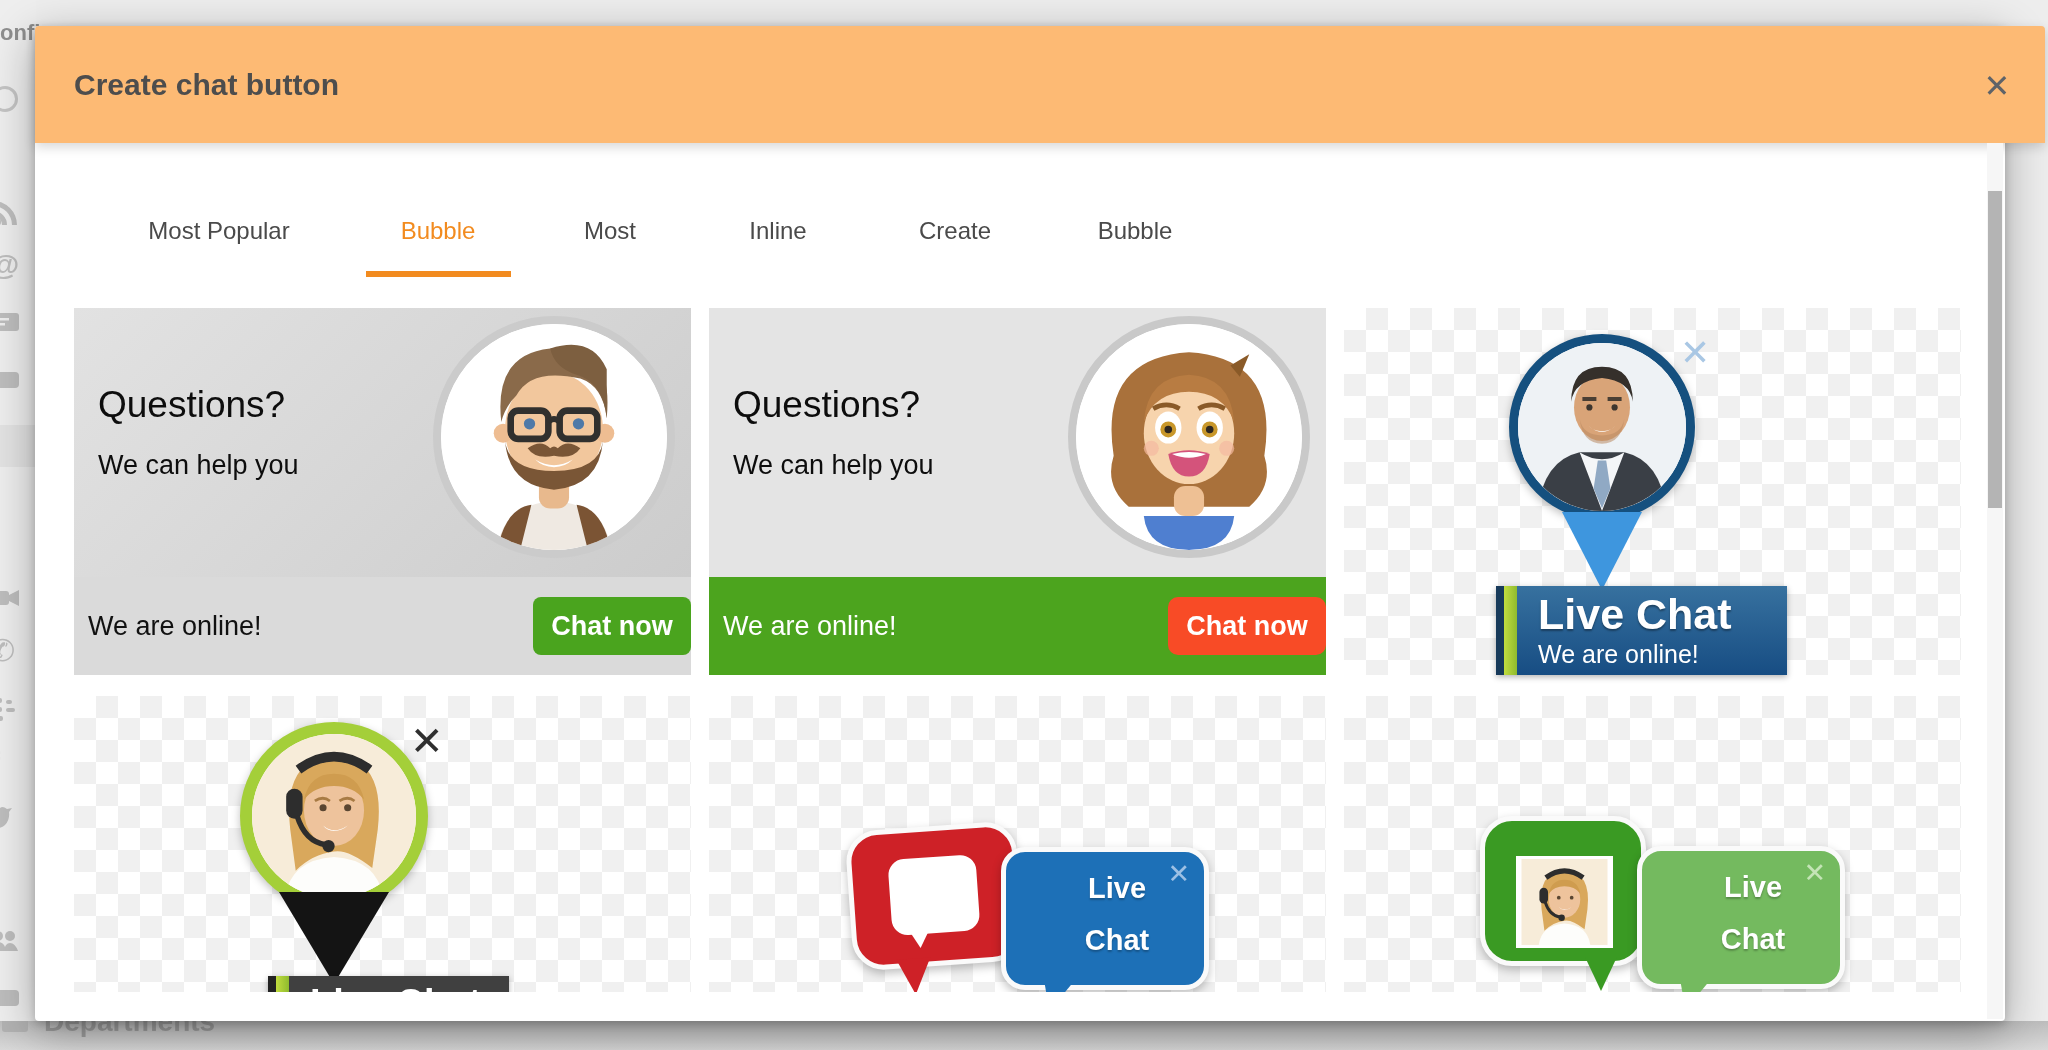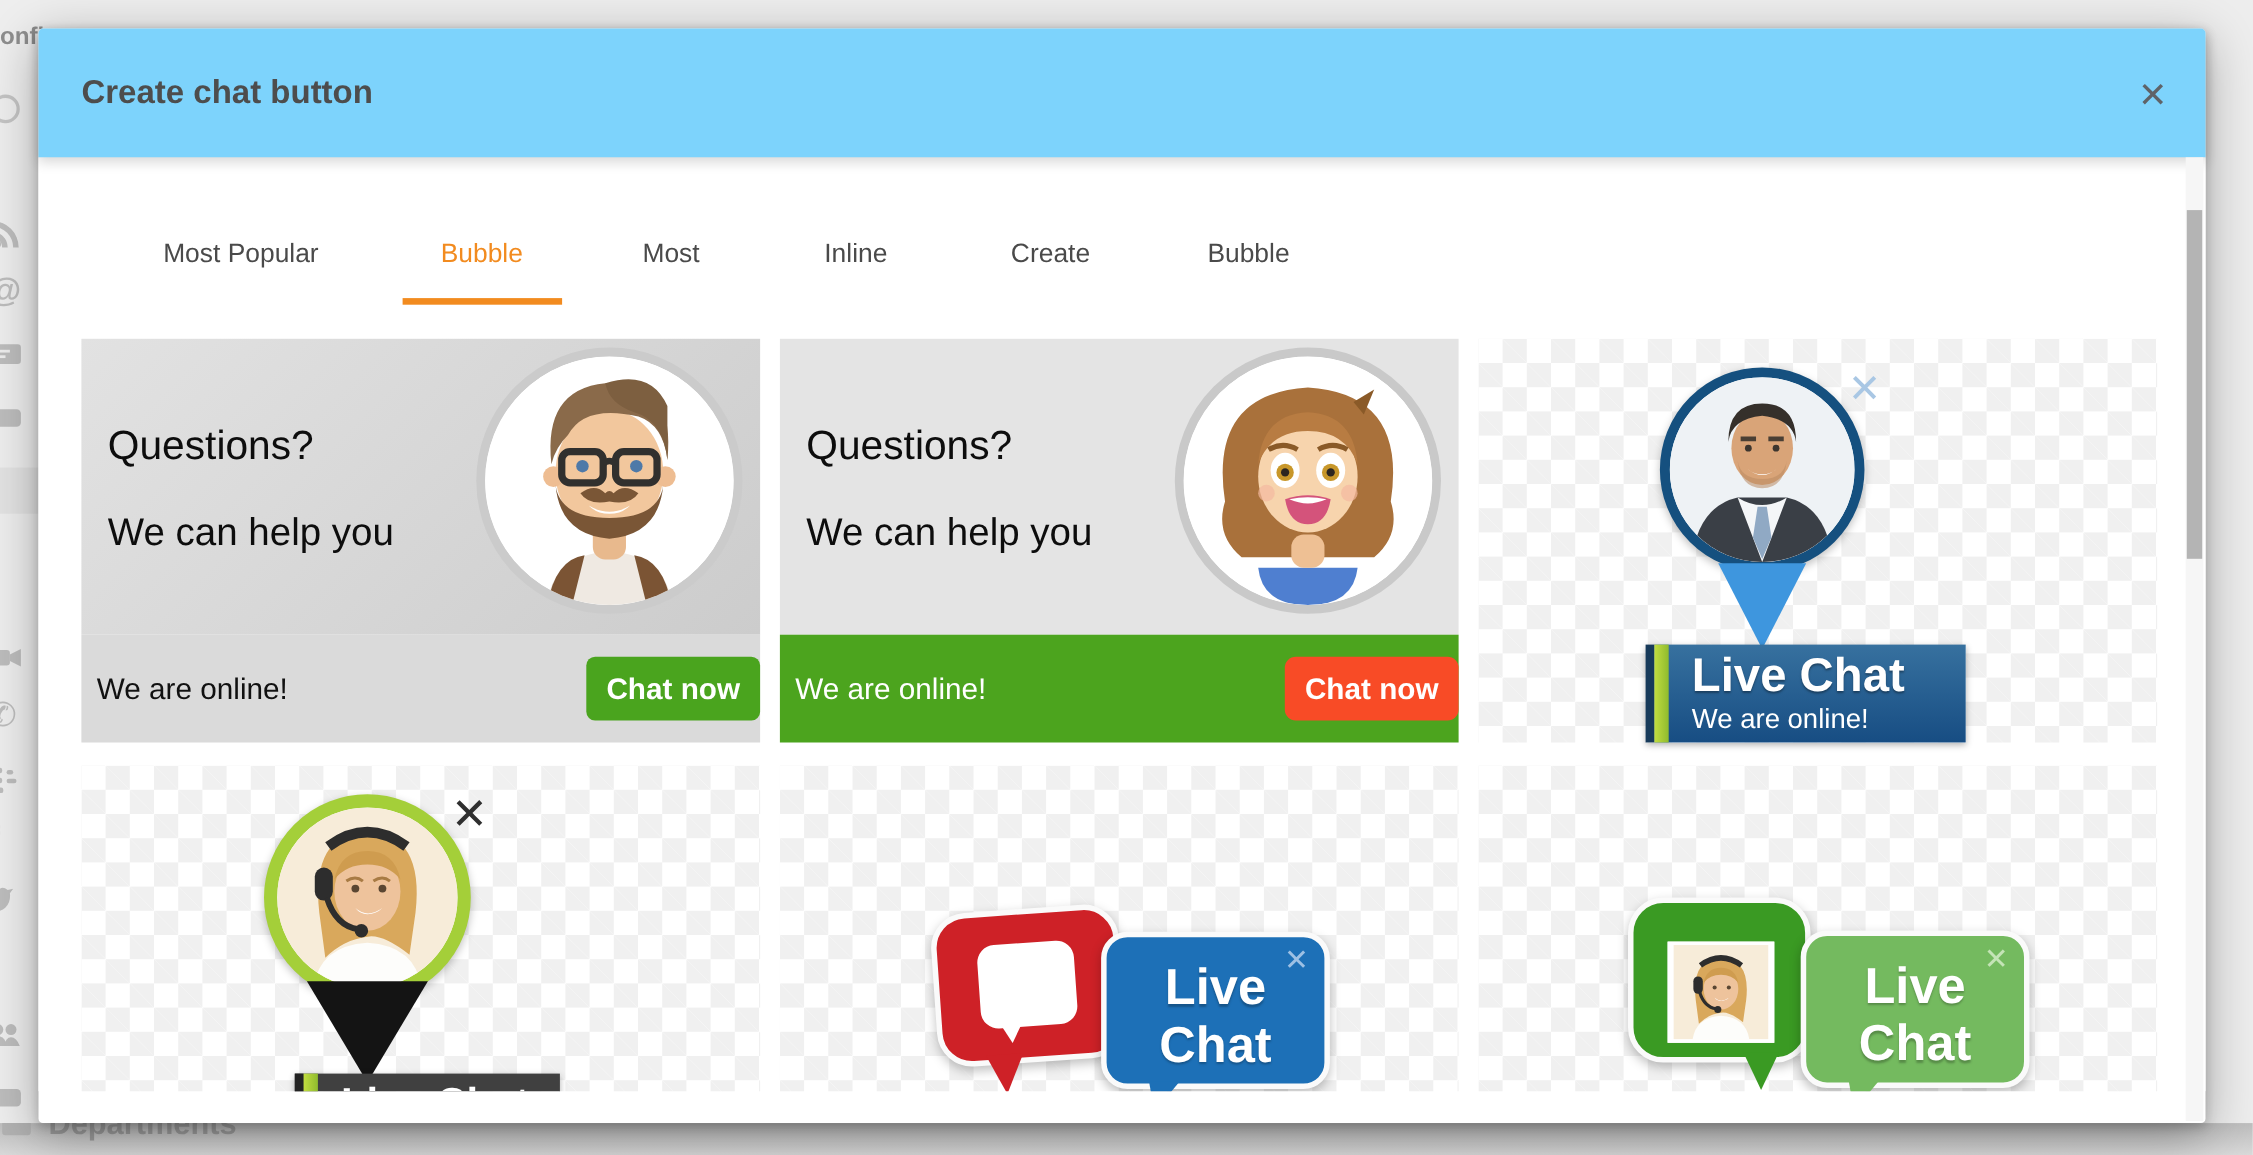--- a/index.html
+++ b/index.html
@@ -17,22 +17,22 @@
   .mag{position:absolute;left:-8px;top:86px;width:20px;height:20px;border:3px solid #c4c4c4;border-radius:50%;}
 
   .bottom-band{position:absolute;left:0;top:1021px;width:2048px;height:29px;
       background:linear-gradient(180deg,#bdbdbd,#d9d9d9);overflow:hidden;}
   .bottom-band .dep{position:absolute;left:44px;top:-15px;font-size:28px;font-weight:bold;color:#9d9d9d;}
   .bottom-band .fold{position:absolute;left:2px;top:-8px;width:26px;height:19px;border-radius:3px;background:#b2b2b2;}
 
   
   .modal{position:absolute;left:35px;top:26px;width:1970px;height:995px;background:#ffffff;
          border-radius:4px;box-shadow:0 12px 45px rgba(0,0,0,.32),0 3px 10px rgba(0,0,0,.18);}
-  .modal-header{position:absolute;left:0;top:0;width:100%;height:117px;background:#7dd3fc;
-         border-radius:4px 4px 0 0;box-shadow:0 4px 12px rgba(0,0,0,.16);z-index:6;}
+  .modal-header{position:absolute;left:0;top:0;width:100%;height:117px;background:#fdba74;
+         border-radius:4px 4px 0 0;box-shadow:0 4px 12px rgba(0,0,0,.16);z-index:6;padding-left:40px;}
   .modal-title{position:absolute;left:39px;top:42px;font-size:30px;font-weight:bold;color:#4d4d4d;}
   .modal-close{position:absolute;right:26px;top:38px;width:44px;height:44px;text-align:center;
          line-height:44px;font-size:32px;color:#5f6368;cursor:pointer;}
   .modal-body{position:absolute;left:0;top:117px;width:1970px;height:849px;background:#fff;overflow:hidden;}
 
   
   .tabs{position:absolute;left:0;top:0;width:100%;height:165px;padding-left:24px;}
   .tab{position:absolute;top:74px;transform:translateX(-50%);font-size:24px;color:#4a4a4a;
        white-space:nowrap;cursor:pointer;}
   .tab.active{color:#f28b1f;}
@@ -46,21 +46,21 @@
   .checker{background:#fff;
     background-image:linear-gradient(45deg,#f0f0f0 25%,transparent 25%,transparent 75%,#f0f0f0 75%),
                      linear-gradient(45deg,#f0f0f0 25%,transparent 25%,transparent 75%,#f0f0f0 75%);
     background-size:44px 44px;background-position:0 0,22px 22px;}
 
   
   .banner-body{position:absolute;left:0;top:0;width:617px;height:269px;}
   .grad-gray{background:linear-gradient(135deg,#e2e2e2,#cccccc);}
   .flat-gray{background:#e4e4e4;}
   .bh1{position:absolute;left:24px;top:76px;font-size:37px;color:#0d0d0d;}
-  .bh2{position:absolute;left:24px;top:156px;font-size:35px;color:#0d0d0d;}
+  .bh2{position:absolute;left:24px;top:142px;font-size:27px;color:#0d0d0d;}
   .avatar{position:absolute;left:359px;top:8px;width:242px;height:242px;border-radius:50%;
           background:#fff;border:8px solid #cbcbcb;box-sizing:border-box;overflow:hidden;}
   .avatar svg{width:100%;height:100%;display:block;}
   .banner-footer{position:absolute;left:0;top:269px;width:617px;height:98px;}
   .foot-gray{background:#dadada;}
   .foot-green{background:#4ca41e;}
   .status-dark{position:absolute;left:14px;top:34px;font-size:27px;color:#111;}
   .status-light{position:absolute;left:14px;top:34px;font-size:27px;color:#fff;}
   .cta{position:absolute;right:0;top:20px;width:158px;height:58px;line-height:58px;text-align:center;
        color:#fff;font-size:27px;font-weight:bold;}
@@ -104,21 +104,21 @@
   .bub-main{width:208px;height:143px;border-radius:24px;}
   .bub-blue{left:292px;top:151px;background:#1d70b7;}
   .bub-blue .tail{position:absolute;left:34px;bottom:-26px;width:0;height:0;transform:skewX(-18deg);
        border-left:14px solid transparent;border-right:14px solid transparent;border-top:28px solid #1d70b7;}
   .bub-dkgreen{left:136px;top:120px;width:166px;height:150px;border-radius:32px;background:#3a9a23;}
   .bub-dkgreen .tail{position:absolute;left:100px;bottom:-30px;width:0;height:0;
        border-left:16px solid transparent;border-right:16px solid transparent;border-top:34px solid #3a9a23;}
   .bub-ltgreen{left:293px;top:150px;background:#74ba5f;}
   .bub-ltgreen .tail{position:absolute;left:34px;bottom:-26px;width:0;height:0;transform:skewX(-18deg);
        border-left:14px solid transparent;border-right:14px solid transparent;border-top:28px solid #74ba5f;}
-  .bub-line{position:absolute;left:0;width:100%;text-align:center;color:#fff;font-weight:bold;font-size:46px;
+  .bub-line{position:absolute;left:12px;width:100%;text-align:center;color:#fff;font-weight:bold;font-size:29px;
        text-shadow:0 2px 2px rgba(0,0,0,.25);line-height:1;}
   .bl1{top:22px;} .bl2{top:74px;}
   .bub-x{position:absolute;right:14px;top:6px;font-size:27px;font-weight:bold;}
   .x-lblue{color:#9dc0e4;} .x-lgreen{color:#c4e4b6;}
   .photo-sq{position:absolute;left:31px;top:35px;width:97px;height:92px;border:3px solid #fff;
        box-sizing:border-box;overflow:hidden;background:#fff;}
   .photo-sq svg{width:100%;height:100%;}
 
   
   .sb-track{position:absolute;right:2px;top:117px;width:16px;height:876px;background:#f6f6f6;z-index:7;}

